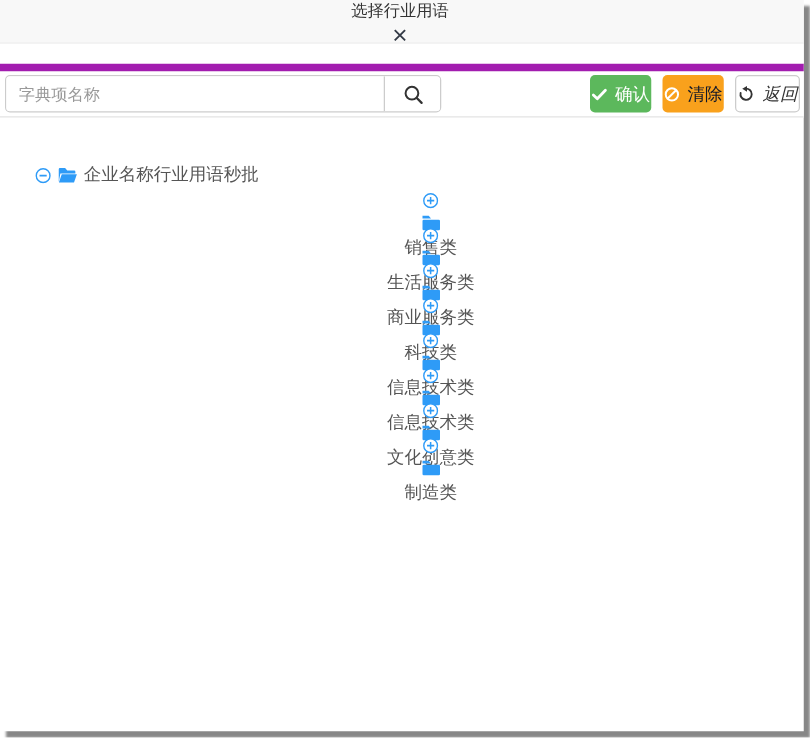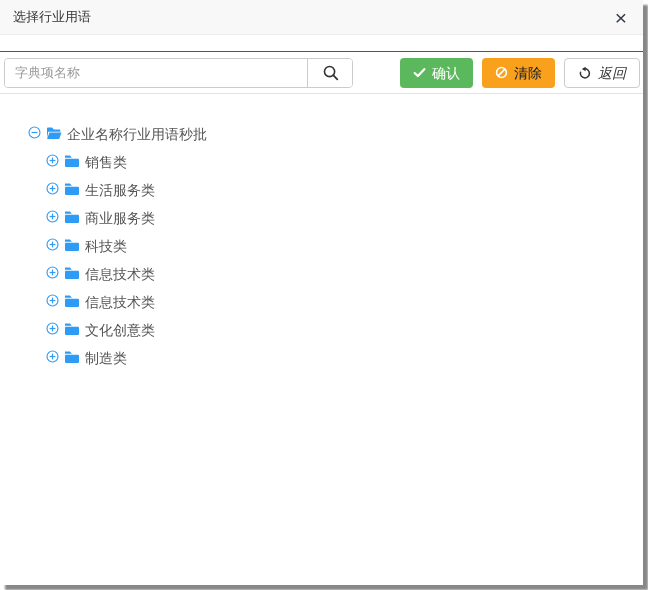--- a/index.html
+++ b/index.html
@@ -14,60 +14,61 @@
     font-family:"Liberation Sans","DejaVu Sans",sans-serif;
   }
   .dialog{
     position:relative;width:643px;height:585px;background:#fff;
     box-shadow:5px 5px 2px rgba(0,0,0,0.47);
   }
   .dialog-header{
     height:35px;background:#f8f8f8;border-bottom:1px solid #ececec;
     display:flex;align-items:center;justify-content:space-between;
     padding:0 16px 0 13px;
+    flex-direction:column;
   }
   .dialog-title{font-size:13px;color:#333;}
   .close-btn{
     font-size:21px;color:#333a46;line-height:1;cursor:pointer;
     background:none;border:none;padding:0;font-family:inherit;
   }
   .body-gap{height:16px;background:#fff;}
   .toolbar{
-    height:43px;border-top:1px solid #a21caf;border-bottom:1px solid #e3e3e3;
+    height:43px;border-top:6px solid #a21caf;border-bottom:1px solid #e3e3e3;
     display:flex;align-items:center;justify-content:space-between;
     padding:0 3px 0 4px;background:#fff;
   }
   .search-group{
     display:flex;height:30px;width:349px;border:1px solid #ccc;
     border-radius:4px;overflow:hidden;background:#fff;
   }
   .search-input{
     flex:1;border:none;outline:none;padding:0 10px;font-size:13px;color:#333;
     font-family:inherit;min-width:0;
   }
   .search-input::placeholder{color:#9a9a9a;}
   .search-btn{
     width:45px;border:none;border-left:1px solid #ccc;background:#fff;
     display:flex;align-items:center;justify-content:center;cursor:pointer;padding:0;
   }
   .btn-row{display:flex;align-items:center;gap:9px;}
   .btn{
     height:30px;border-radius:4px;font-size:14px;border:none;cursor:pointer;
     display:inline-flex;align-items:center;justify-content:center;gap:6px;
-    padding:0 13px;font-family:inherit;line-height:1;
+    padding:0 1px;font-family:inherit;line-height:1;
   }
   .btn-confirm{background:var(--green);color:#fff;}
   .btn-clear{background:var(--orange);color:#0f172a;}
   .btn-back{background:#fff;color:#333;border:1px solid #ccc;font-style:italic;}
   .tree{padding:32px 0 0 28px;}
   .tree-row{
-    display:flex;height:28px;gap:4px;
+    display:flex;align-items:center;height:28px;gap:4px;
     font-size:14px;color:#555;cursor:pointer;white-space:nowrap;
   }
-  .tree-children .tree-row{margin-left:18px;}
+  .tree-children .tree-row{margin-left:18px;flex-direction:column;}
   .icon-expander{width:13px;height:13px;display:inline-flex;flex:none;}
   .icon-folder{width:16px;height:14px;display:inline-flex;flex:none;margin:0 1px;}
   .icon-expander svg,.icon-folder svg{width:100%;height:100%;display:block;}
   .tree-label{color:#555;}
 </style>
 </head>
 <body>
 
 <div class="dialog">
 

